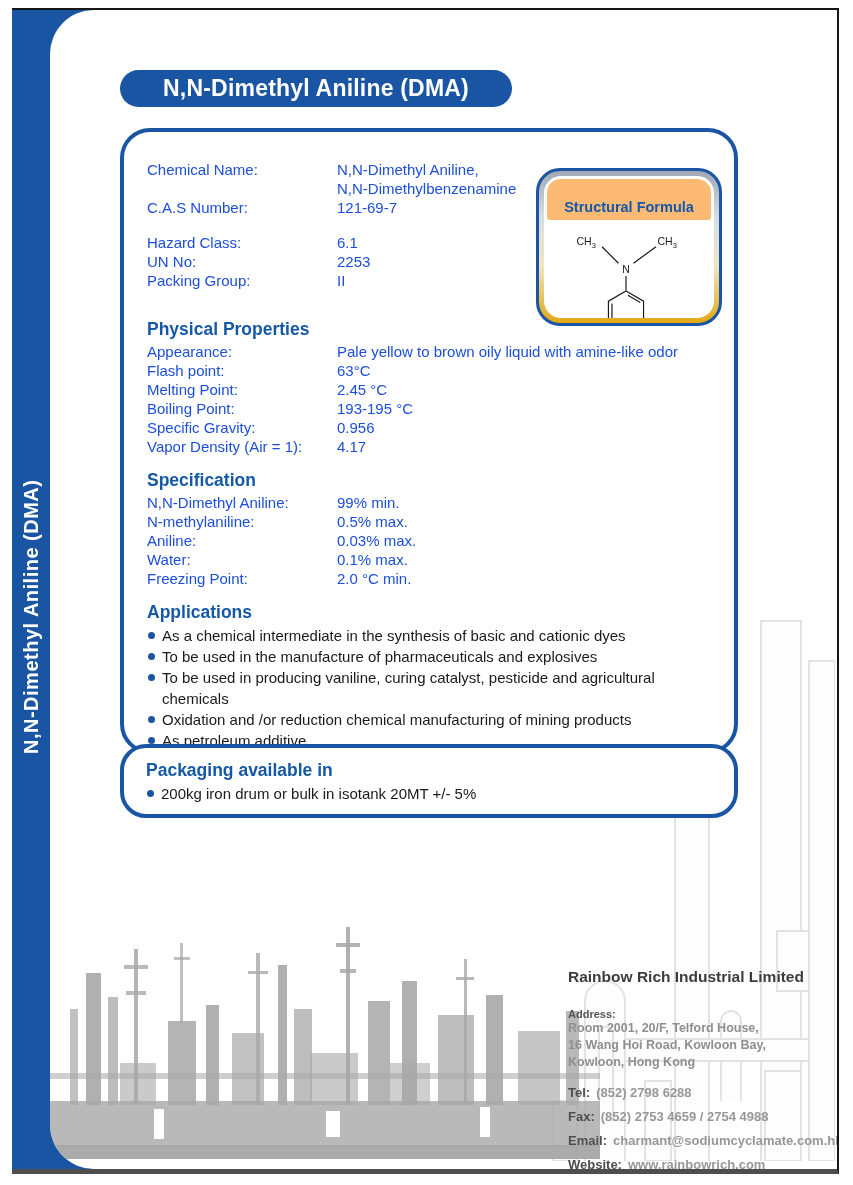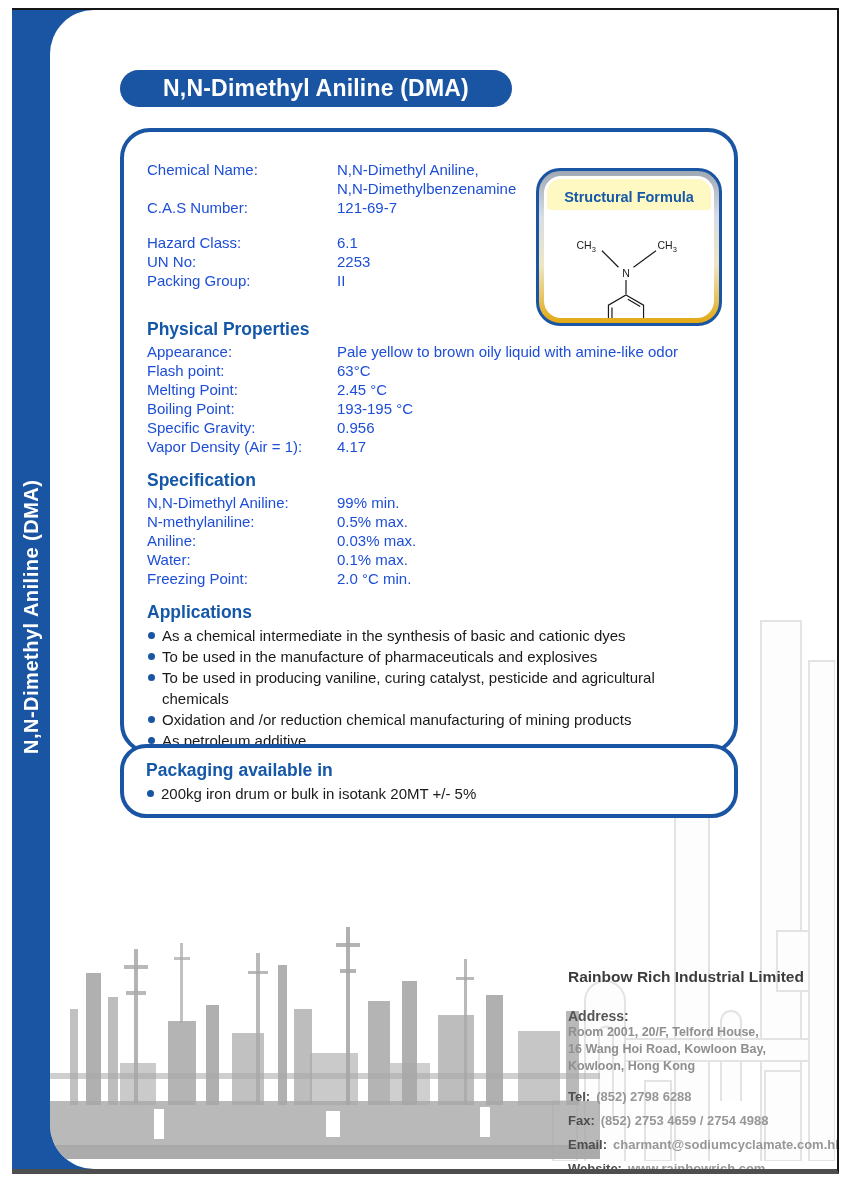--- a/index.html
+++ b/index.html
@@ -38,35 +38,35 @@
 
   .bullets { margin-top:1px; }
   .bullet-item { display:flex; align-items:flex-start; font-size:15px; line-height:21px; color:#1a1a1a; }
   .dot { flex:0 0 7px; width:7px; height:7px; border-radius:50%; background:#1a55a3; margin:7px 7px 0 1px; }
 
   
   .sf-card { position:absolute; top:36px; right:12px; width:186px; height:158px;
     border:3px solid #1a55a3; border-radius:24px; padding:5px;
     background:linear-gradient(180deg, #9fa8b4 0%, #d9dde3 30%, #efe6c4 62%, #e2a812 100%); }
   .sf-inner { width:100%; height:100%; background:#fff; border-radius:17px; padding:3px; overflow:hidden; }
-  .sf-header { background:#fef9c3; border-radius:14px 14px 3px 3px; text-align:center;
-    color:#1558a8; font-weight:bold; font-size:14.5px; padding:10px 0 5px; }
-  .sf-body { display:flex; justify-content:flex-start; padding-top:16px; }
+  .sf-header { background:#fdba74; border-radius:14px 14px 3px 3px; text-align:center;
+    color:#1558a8; font-weight:bold; font-size:14.5px; padding:20px 0 5px; }
+  .sf-body { display:flex; justify-content:flex-start; padding-top:2px; }
   .sf-body svg text { font-family:"Liberation Sans", sans-serif; font-size:14px; fill:#1a1a1a; }
   .sf-body svg .sub { font-size:10px; }
 
   
   .pack-box { position:absolute; left:70px; top:734px; width:618px; height:74px;
     border:4px solid #1a55a3; border-radius:26px; background:#fff; padding:11px 0 0 22px; z-index:3; }
   .pack-box .bullet-item { margin-top:2px; }
 
   
   .footer { position:absolute; left:518px; top:958px; width:262px; z-index:3; }
   .company { font-size:15.5px; font-weight:bold; color:#3c3c3c; margin-bottom:22px; }
-  .addr-label { font-size:14px; font-weight:bold; color:#555; }
+  .addr-label { font-size:11px; font-weight:bold; color:#555; }
   .addr-line { font-size:12.5px; font-weight:bold; color:#8f8f8f; line-height:17px; }
   .contacts { margin-top:14px; }
   .contact-row { font-size:13px; margin-bottom:9px; }
   .contact-row .clbl { font-weight:bold; color:#4e4e4e; margin-right:6px; }
   .contact-row .cval { font-weight:bold; color:#979797; }
 
   .skyline { position:absolute; left:0; bottom:4px; z-index:1; }
   .right-art { position:absolute; right:2px; bottom:8px; z-index:0; }
 </style>
 </head>

